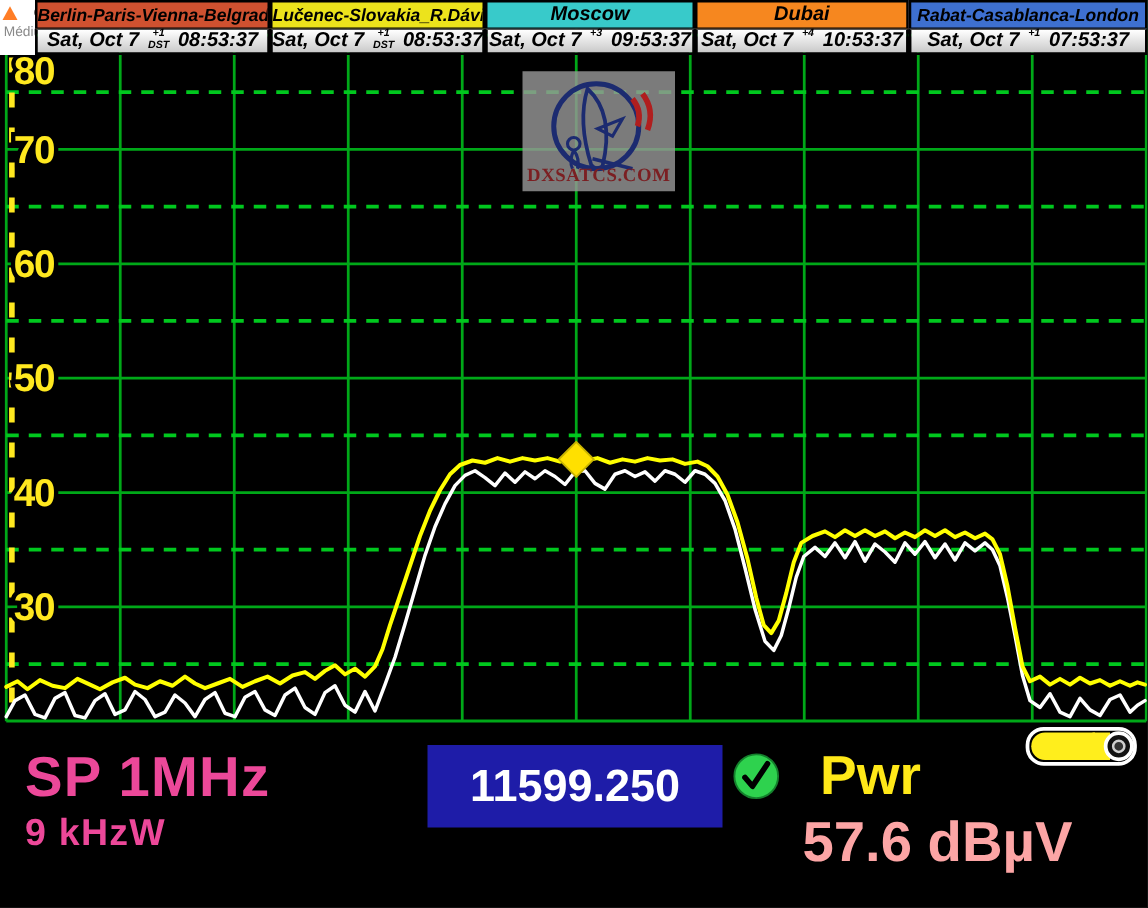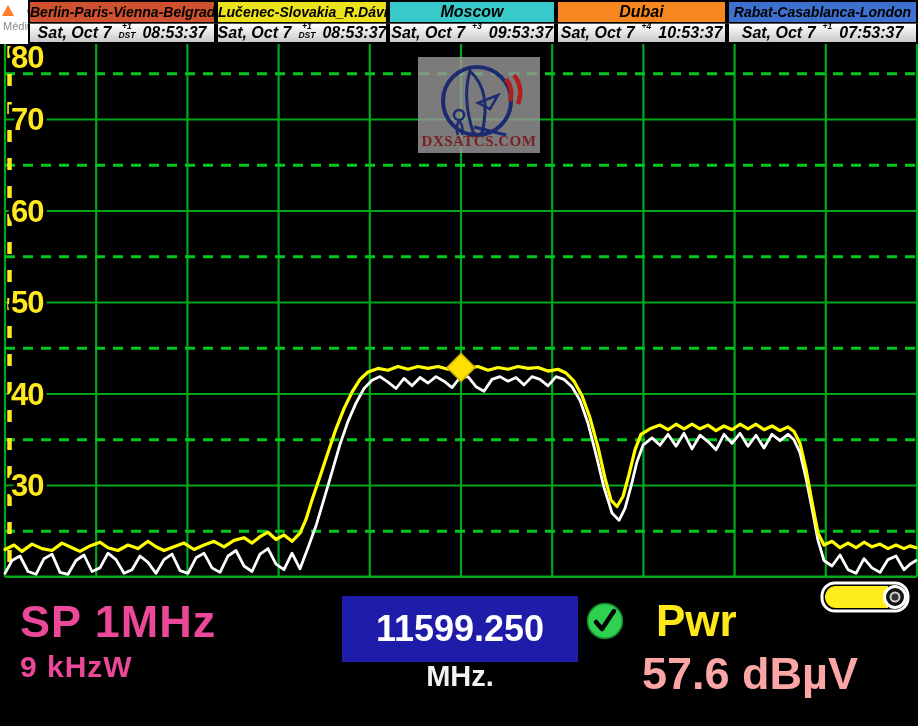--- a/index.html
+++ b/index.html
@@ -182,21 +182,20 @@
           </span>
         <span>07:53:37</span>
       </div>
     </div>
   </div>
 
   <div class="panel-label sp-label">SP 1MHz</div>
   <div class="panel-label rbw-label">9 kHzW</div>
 
   <div class="freq-box">11599.250</div>
-  <div class="freq-unit">MHz.</div>
 
   <div class="check-wrap">
     <svg width="38" height="38" viewBox="0 0 38 38">
       <circle cx="19" cy="19" r="17.5" fill="#2ed24e" stroke="#14802c" stroke-width="1.5"></circle>
       <path d="M10 20 L16 27 L28 9" fill="none" stroke="#000" stroke-width="4.5" stroke-linecap="round" stroke-linejoin="round"></path>
     </svg>
   </div>
 
   <div class="pwr-label">Pwr</div>
   <div class="pwr-value">57.6 dBµV</div>

